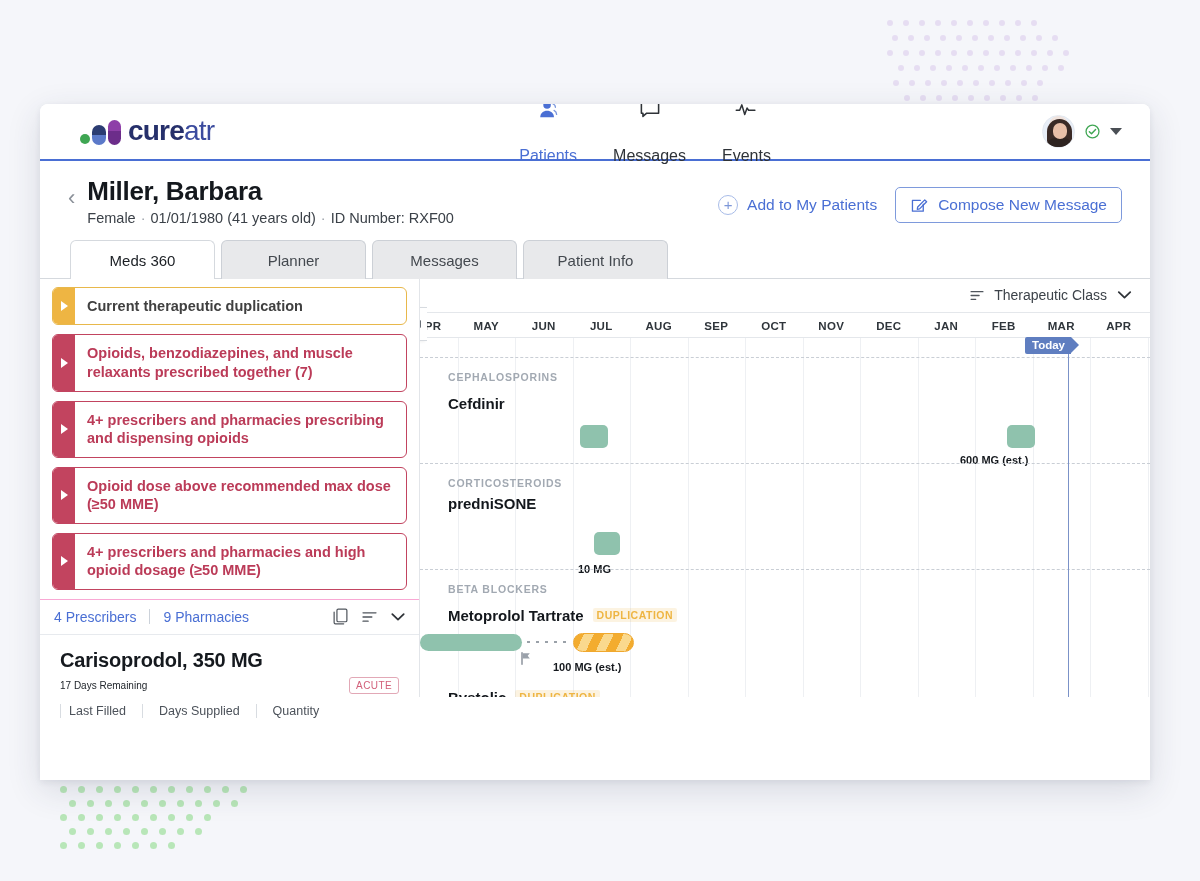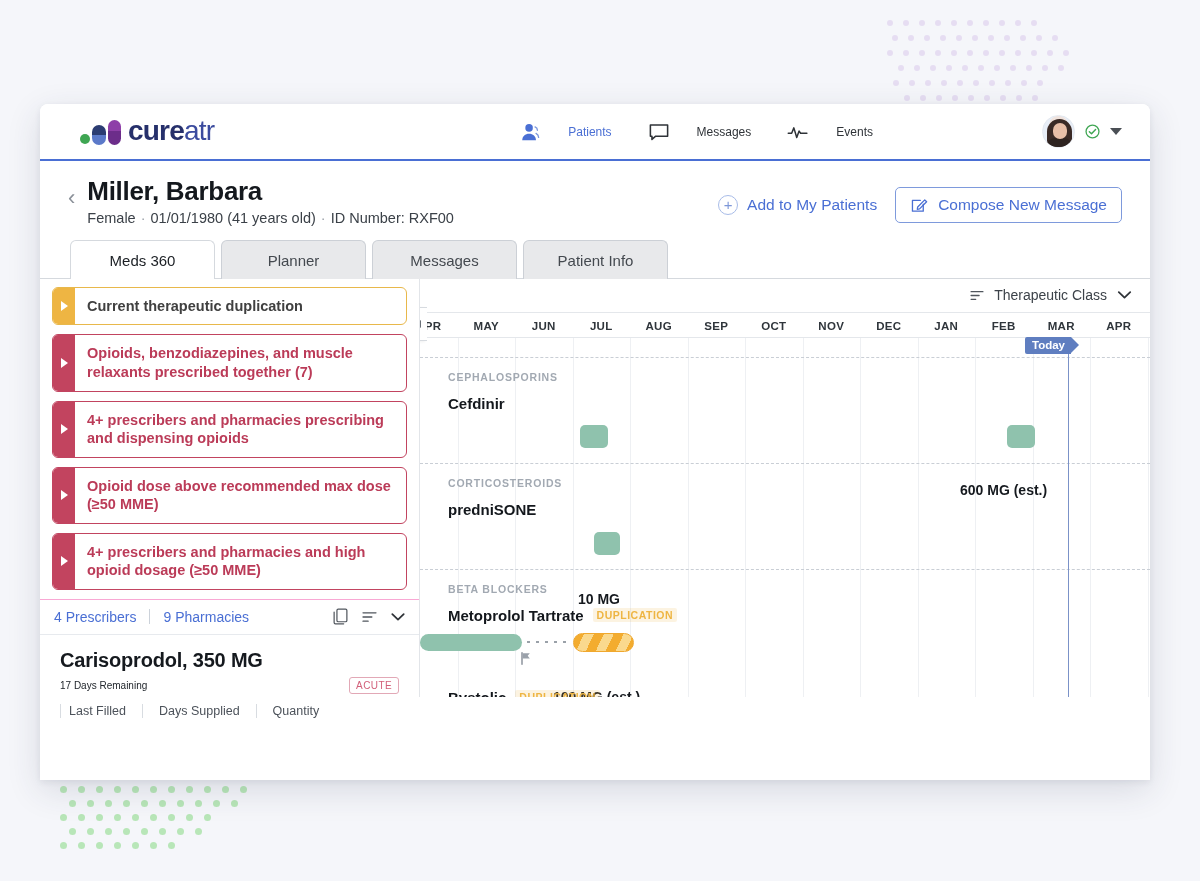--- a/index.html
+++ b/index.html
@@ -43,21 +43,21 @@
   }
   .lm-cap {
     width: 13px; height: 25px; border-radius: 6.5px; align-self: flex-end;
     background: linear-gradient(to bottom, #8e3fa8 0%, #8e3fa8 45%, #6c2d8a 45%, #6c2d8a 100%);
   }
   .logo-word { font-size: 28px; letter-spacing: -.8px; line-height: 1; padding-bottom: 2px; }
   .logo-word b { color: #26306b; font-weight: 700; }
   .logo-word i { color: #3b4b9e; font-style: normal; font-weight: 400; }
 
   .nav-links { display: flex; align-items: center; gap: 36px; margin-left: 305px; }
-  .nav-link { display: flex; align-items: center; gap: 27px; font-size: 12px; color: #2f3338; cursor: pointer; }
+  .nav-link { display: flex; align-items: center; gap: 27px; font-size: 16px; color: #2f3338; cursor: pointer; flex-direction: column; }
   .nav-link.active { color: #4a6fd4; }
   .nav-ico { width: 22px; height: 22px; display: block; }
 
   .user-area { position: absolute; right: 28px; display: flex; align-items: center; gap: 10px; }
   .avatar {
     width: 33px; height: 33px; border-radius: 50%;
     background: radial-gradient(circle at 50% 30%, #f0e3dd 0 34%, #e8eef7 36% 100%);
     position: relative; overflow: hidden; border: 1px solid #e3e8ef;
   }
   .avatar::before { 
@@ -176,21 +176,21 @@
   .dup-badge { font-size: 10.5px; font-weight: 700; color: #eeb543; letter-spacing: .5px; background: rgba(238,181,67,.16); padding: 1px 4px; border-radius: 2px; }
 
   .bar { position: absolute; height: 17px; border-radius: 8.5px; background: #8fc2ad; }
   .bar.sq { border-radius: 5px; height: 23px; }
   .bar-stripe {
     position: absolute; height: 19px; border-radius: 9.5px; border: 1px solid #f0a82e;
     background: repeating-linear-gradient(115deg, #f3ac2f 0 9px, #fad98e 9px 18px);
   }
   .dots-conn { position: absolute; height: 4px; background-image: radial-gradient(#9aa1a9 1.6px, transparent 1.7px); background-size: 9px 4px; background-repeat: repeat-x; }
   .flag { position: absolute; width: 11px; height: 13px; }
-  .dose-label { position: absolute; font-size: 14px; font-weight: 700; color: #15191e; white-space: nowrap; margin-top: 28px; }
+  .dose-label { position: absolute; font-size: 11px; font-weight: 700; color: #15191e; white-space: nowrap; }
 </style>
 </head>
 <body>
 
 <div class="bg-dots" id="dots-purple">
     <span style="left:7px;top:4px;width:6px;height:6px"></span>
     <span style="left:23px;top:4px;width:6px;height:6px"></span>
     <span style="left:39px;top:4px;width:6px;height:6px"></span>
     <span style="left:55px;top:4px;width:6px;height:6px"></span>
     <span style="left:71px;top:4px;width:6px;height:6px"></span>
@@ -506,21 +506,21 @@
           <div class="grp" style="top:19px"></div>
           <div class="grp-label" style="top:33px">CEPHALOSPORINS</div>
           <div class="med-row-name" style="top:57px">
             <span>Cefdinir</span>
           </div>
           <div class="bar sq" style="left:160px;top:87px;width:28px"></div>
           <div class="bar sq" style="left:587px;top:87px;width:28px"></div>
           <div class="dose-label" style="left:540px;top:116px">600 MG (est.)</div>
           <div class="grp" style="top:125px"></div>
           <div class="grp-label" style="top:139px">CORTICOSTEROIDS</div>
-          <div class="med-row-name" style="top:163px">
+          <div class="med-row-name" style="top:157px">
             <span>predniSONE</span>
           </div>
           <div class="bar sq" style="left:174px;top:194px;width:26px"></div>
           <div class="dose-label" style="left:158px;top:225px">10 MG</div>
           <div class="grp" style="top:231px"></div>
           <div class="grp-label" style="top:245px">BETA BLOCKERS</div>
           <div class="med-row-name" style="top:269px">
             <span>Metoprolol Tartrate</span>
             <span class="dup-badge">DUPLICATION</span>
           </div>

